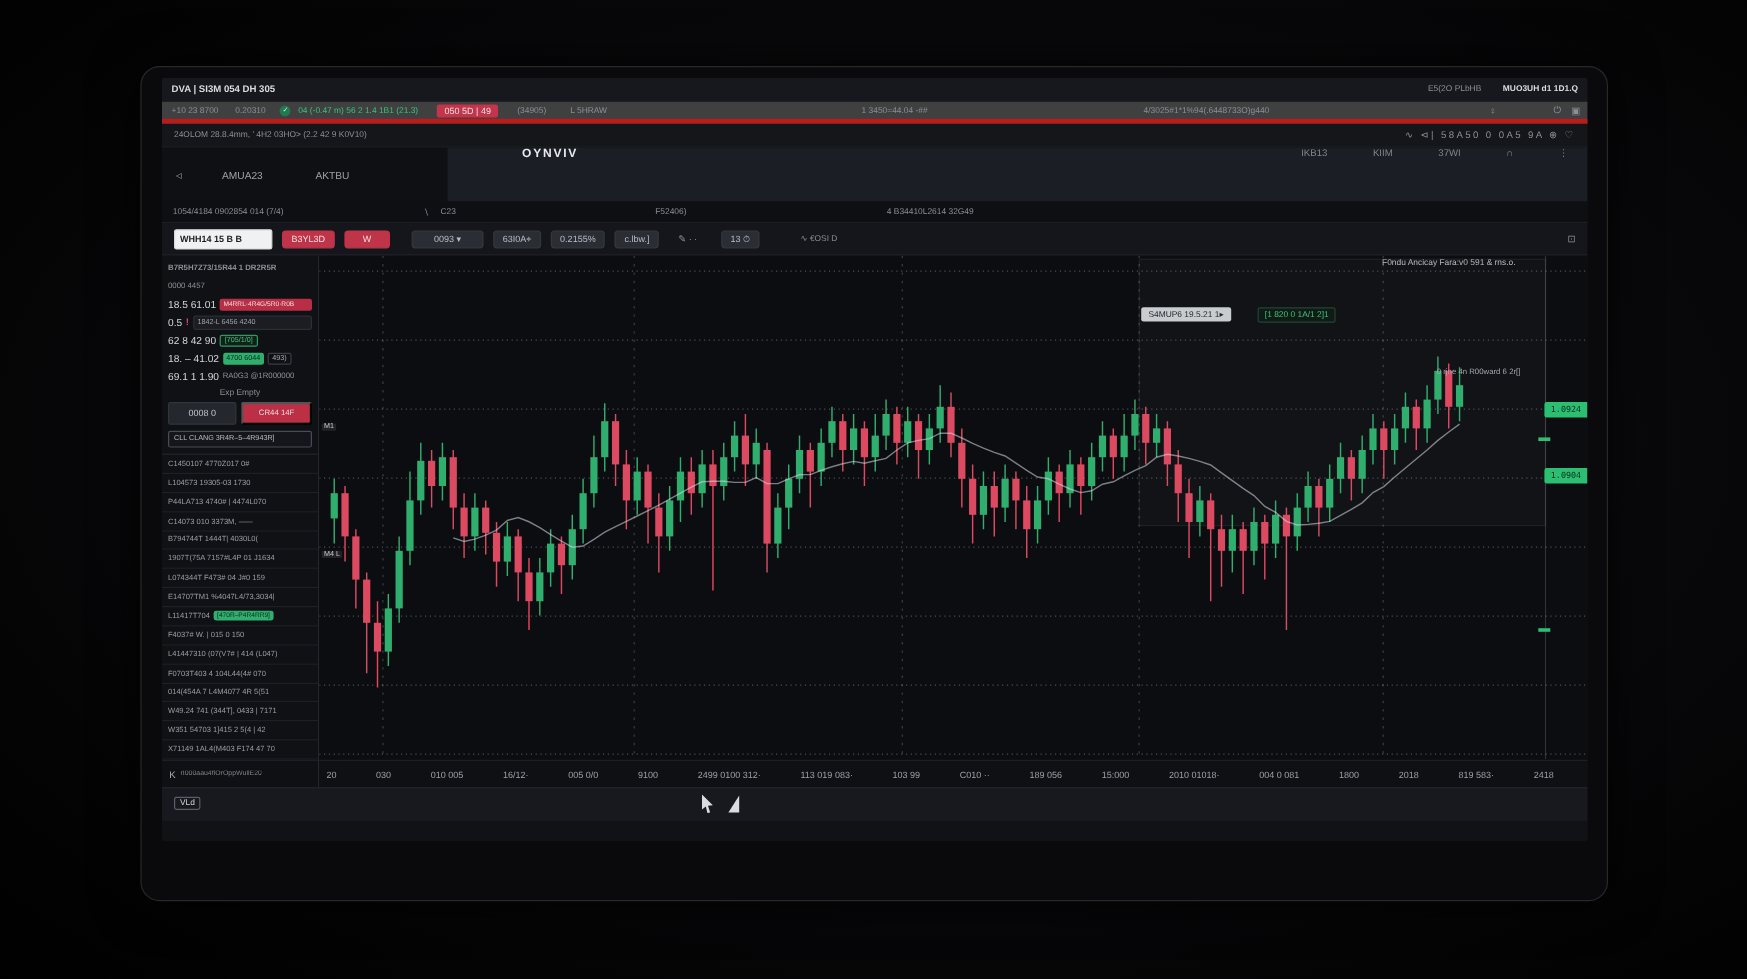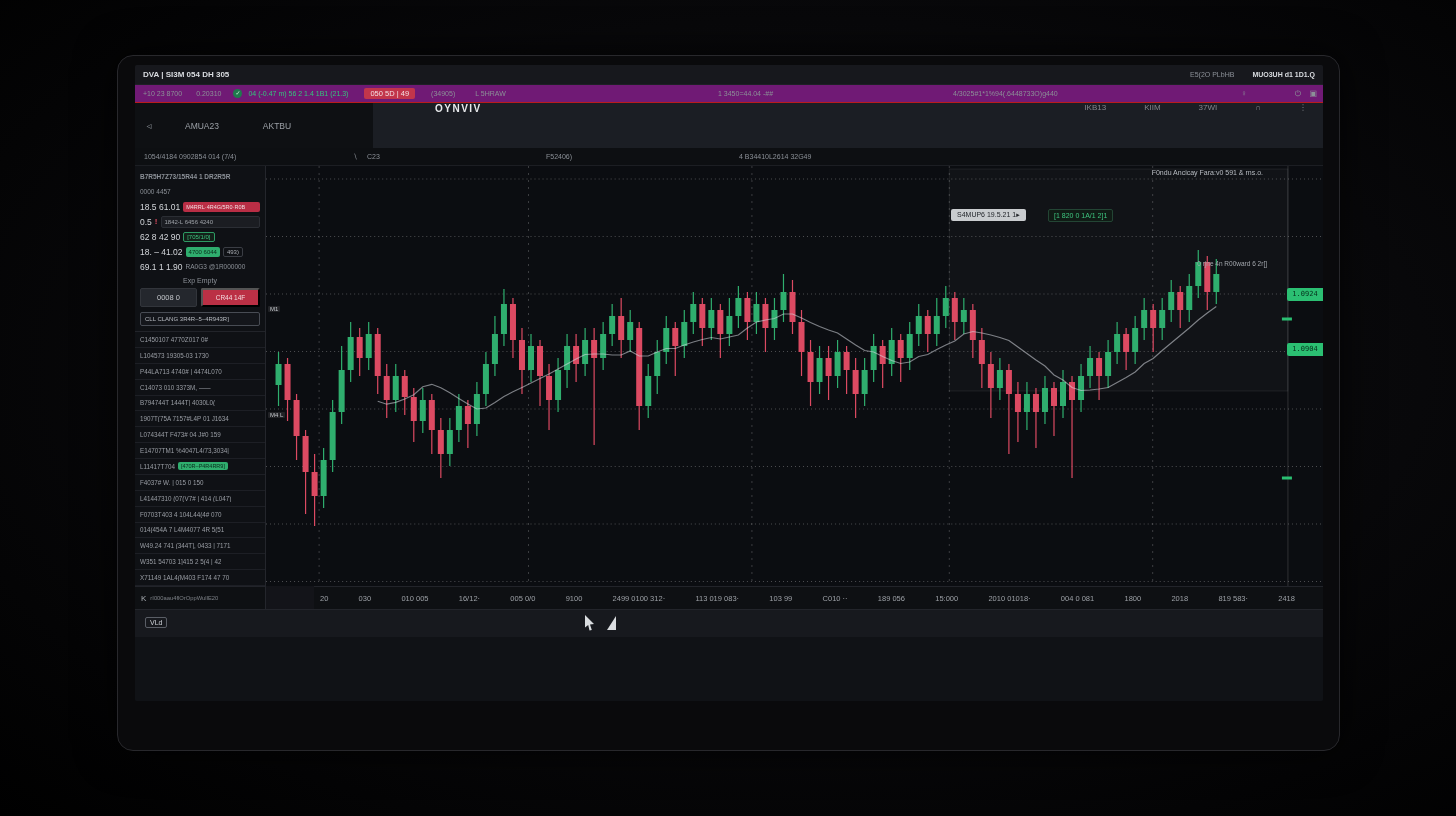--- a/index.html
+++ b/index.html
@@ -7,21 +7,21 @@
     font-family:"Liberation Sans", sans-serif; color:#c8ccd2; -webkit-font-smoothing:antialiased;}
   *{box-sizing:border-box;}
   .device{position:absolute;left:117px;top:55px;width:1223px;height:696px;
     background:#0a0a0c;border:1px solid #28282c;border-radius:16px;
     box-shadow:0 0 40px rgba(0,0,0,.8);}
   .screen{position:absolute;left:17px;top:9px;width:1188px;height:636px;
     background:#131419;border-radius:2px;display:flex;flex-direction:column;overflow:hidden;}
 
   .bar{display:flex;align-items:center;flex:0 0 auto;}
   .titlebar{height:20px;background:#17181d;border-bottom:1px solid #1e2025;padding:0 8px;}
-  .quotebar{height:18px;background:#701a75;border-bottom:1px solid #b91c1c;padding:0 8px;position:relative;}
+  .quotebar{height:18px;background:#404040;border-bottom:4px solid #b91c1c;padding:0 8px;position:relative;}
   .menubar{height:20px;background:#14161a;border-bottom:1px solid #1e2025;padding:0 10px;}
   .tabbar{height:45px;background:#0e1013;}
   .symbolbar{height:18px;background:#0d0f12;border-bottom:1px solid #1c1e23;position:relative;}
   .toolbar{height:27px;background:#14161b;border-bottom:1px solid #23252b;padding:0 10px;gap:8px;}
 
   .t6{font-size:6.5px;} .t7{font-size:7px;} .t8{font-size:8px;} .t10{font-size:10px;}
   .dim{color:#8b9097;} .bright{color:#d9dce0;} .grn{color:#35c47c;}
 
   .badge-red{background:#c2354b;color:#f4dfe2;border-radius:2px;padding:1px 6px;font-size:7.5px;}
   .btn{background:#2a2d33;color:#b9bdc3;border:1px solid #34373d;border-radius:3px;
@@ -77,21 +77,21 @@
   .ov{position:absolute;white-space:nowrap;}
   .topnote{right:60px;top:3px;font-size:7px;color:#b9bdc3;}
   .sidenote{right:56px;top:94px;font-size:6.5px;color:#a3a7ad;}
   .badge-light{left:685px;top:43px;background:#c9cccf;color:#23262b;font-size:7px;padding:2px 6px;border-radius:2px;}
   .badge-dark{left:782px;top:43px;background:#101b15;border:1px solid #234534;color:#3ec47f;font-size:7px;padding:2px 5px;border-radius:2px;}
   .mtag{left:2px;background:rgba(255,255,255,.09);color:#c3c6cb;font-size:6px;padding:0 2px;border-radius:1px;}
   .ptag{right:0;width:36px;height:13px;background:#2bbf72;color:#07301d;font-size:7px;line-height:13px;
         text-align:center;border-radius:2px 0 0 2px;font-family:"DejaVu Sans Mono",monospace;}
 
   .timeaxis{flex:0 0 23px;background:#0e1013;border-top:1px solid #22242a;display:flex;align-items:center;
-     justify-content:space-between;padding:0 28px 0 6px;margin-left:48px;}
+     justify-content:space-between;padding:0 28px 0 6px;}
   .tick{font-size:7.5px;color:#9ca0a6;white-space:nowrap;}
 
   .footer{flex:0 0 28px;background:#17191e;border-top:1px solid #23252b;position:relative;}
   .vld{position:absolute;left:10px;top:7px;border:1px solid #5a5e66;color:#cfd3d8;font-size:7px;padding:1px 4px;border-radius:2px;}
   .cursors{position:absolute;left:450px;top:5px;}
   .strip{flex:1;background:#101216;}
 
   input.search{width:82px;height:17px;background:#f0f1f2;border:1px solid #d6d8da;border-radius:2px;
      color:#1c1d20;font-size:7.5px;font-weight:bold;padding:0 4px;font-family:"Liberation Sans",sans-serif;}
   .mlauto{margin-left:auto;}
@@ -117,20 +117,24 @@
       <span class="badge-red" style="margin-left:16px">050  5D | 49</span>
       <span class="t7 dim" style="margin-left:16px">(34905)</span>
       <span class="t7 dim" style="margin-left:20px">L 5HRAW</span>
       <span class="t7 dim abs" style="left:583px">1 3450=44.04 -##</span>
       <span class="t7 dim abs" style="left:818px">4/3025#1*1%94(.6448733O)g440</span>
       <span class="t8 dim abs" style="left:1106px">♀</span>
       <span class="t8 dim abs" style="right:22px">⏻</span>
       <span class="t8 dim abs" style="right:6px">▣</span>
     </div>
 
+    <div class="bar menubar">
+      <span class="t7 dim">24OLOM  28.8.4mm, ' 4H2 03HO&gt;  (2.2 42 9 K0V10)</span>
+      <span class="mlauto t8 dim" style="letter-spacing:2px">∿ ⊲|  58A50 0  0A5 9A ⊕ ♡</span>
+    </div>
 
     <div class="bar tabbar">
       <span class="tab-back">◃</span>
       <span class="tab tab1">AMUA23</span>
       <span class="tab tab2">AKTBU</span>
       <span class="tab-spacer"></span>
       <div class="tab-active-strip">
         <span class="tab-active-label">OYNVIV</span>
         <div class="tab-right">
           <span class="itm">IKB13</span>
@@ -143,20 +147,33 @@
     </div>
 
     <div class="bar symbolbar">
       <span class="t7 dim abs" style="left:9px;top:5px">1054/4184  0902854 014 (7/4)</span>
       <span class="t7 dim abs" style="left:218px;top:5px">∖</span>
       <span class="t7 dim abs" style="left:232px;top:5px">C23</span>
       <span class="t7 dim abs" style="left:411px;top:5px">F52406)</span>
       <span class="t7 dim abs" style="left:604px;top:5px">4 B34410L2614 32G49</span>
     </div>
 
+    <div class="bar toolbar">
+      <input class="search" readonly="" value="WHH14 15 B B" style="">
+      <button class="btn btn-red">B3YL3D</button>
+      <button class="btn btn-red" style="width:38px">W</button>
+      <button class="btn" style="margin-left:10px;width:60px">0093 ▾</button>
+      <button class="btn">63I0A⌖</button>
+      <button class="btn">0.2155%</button>
+      <button class="btn">c.lbw.]</button>
+      <span class="t8 dim" style="margin-left:8px">✎ ∙ ∙</span>
+      <button class="btn" style="margin-left:12px">13 ⏱</button>
+      <span class="t7 dim" style="margin-left:26px">∿ €OSI D</span>
+      <span class="mlauto t8 dim">⊡</span>
+    </div>
 
     <div class="main">
       <aside class="panel">
 
         <div class="ticket">
           <div class="trow">
               <span class="t6 dim" style="font-weight:bold">B7R5H7Z73/15R44 1 DR2R5R</span>
             </div>
           <div class="trow">
               <span class="t6 dim">0000 4457</span>

